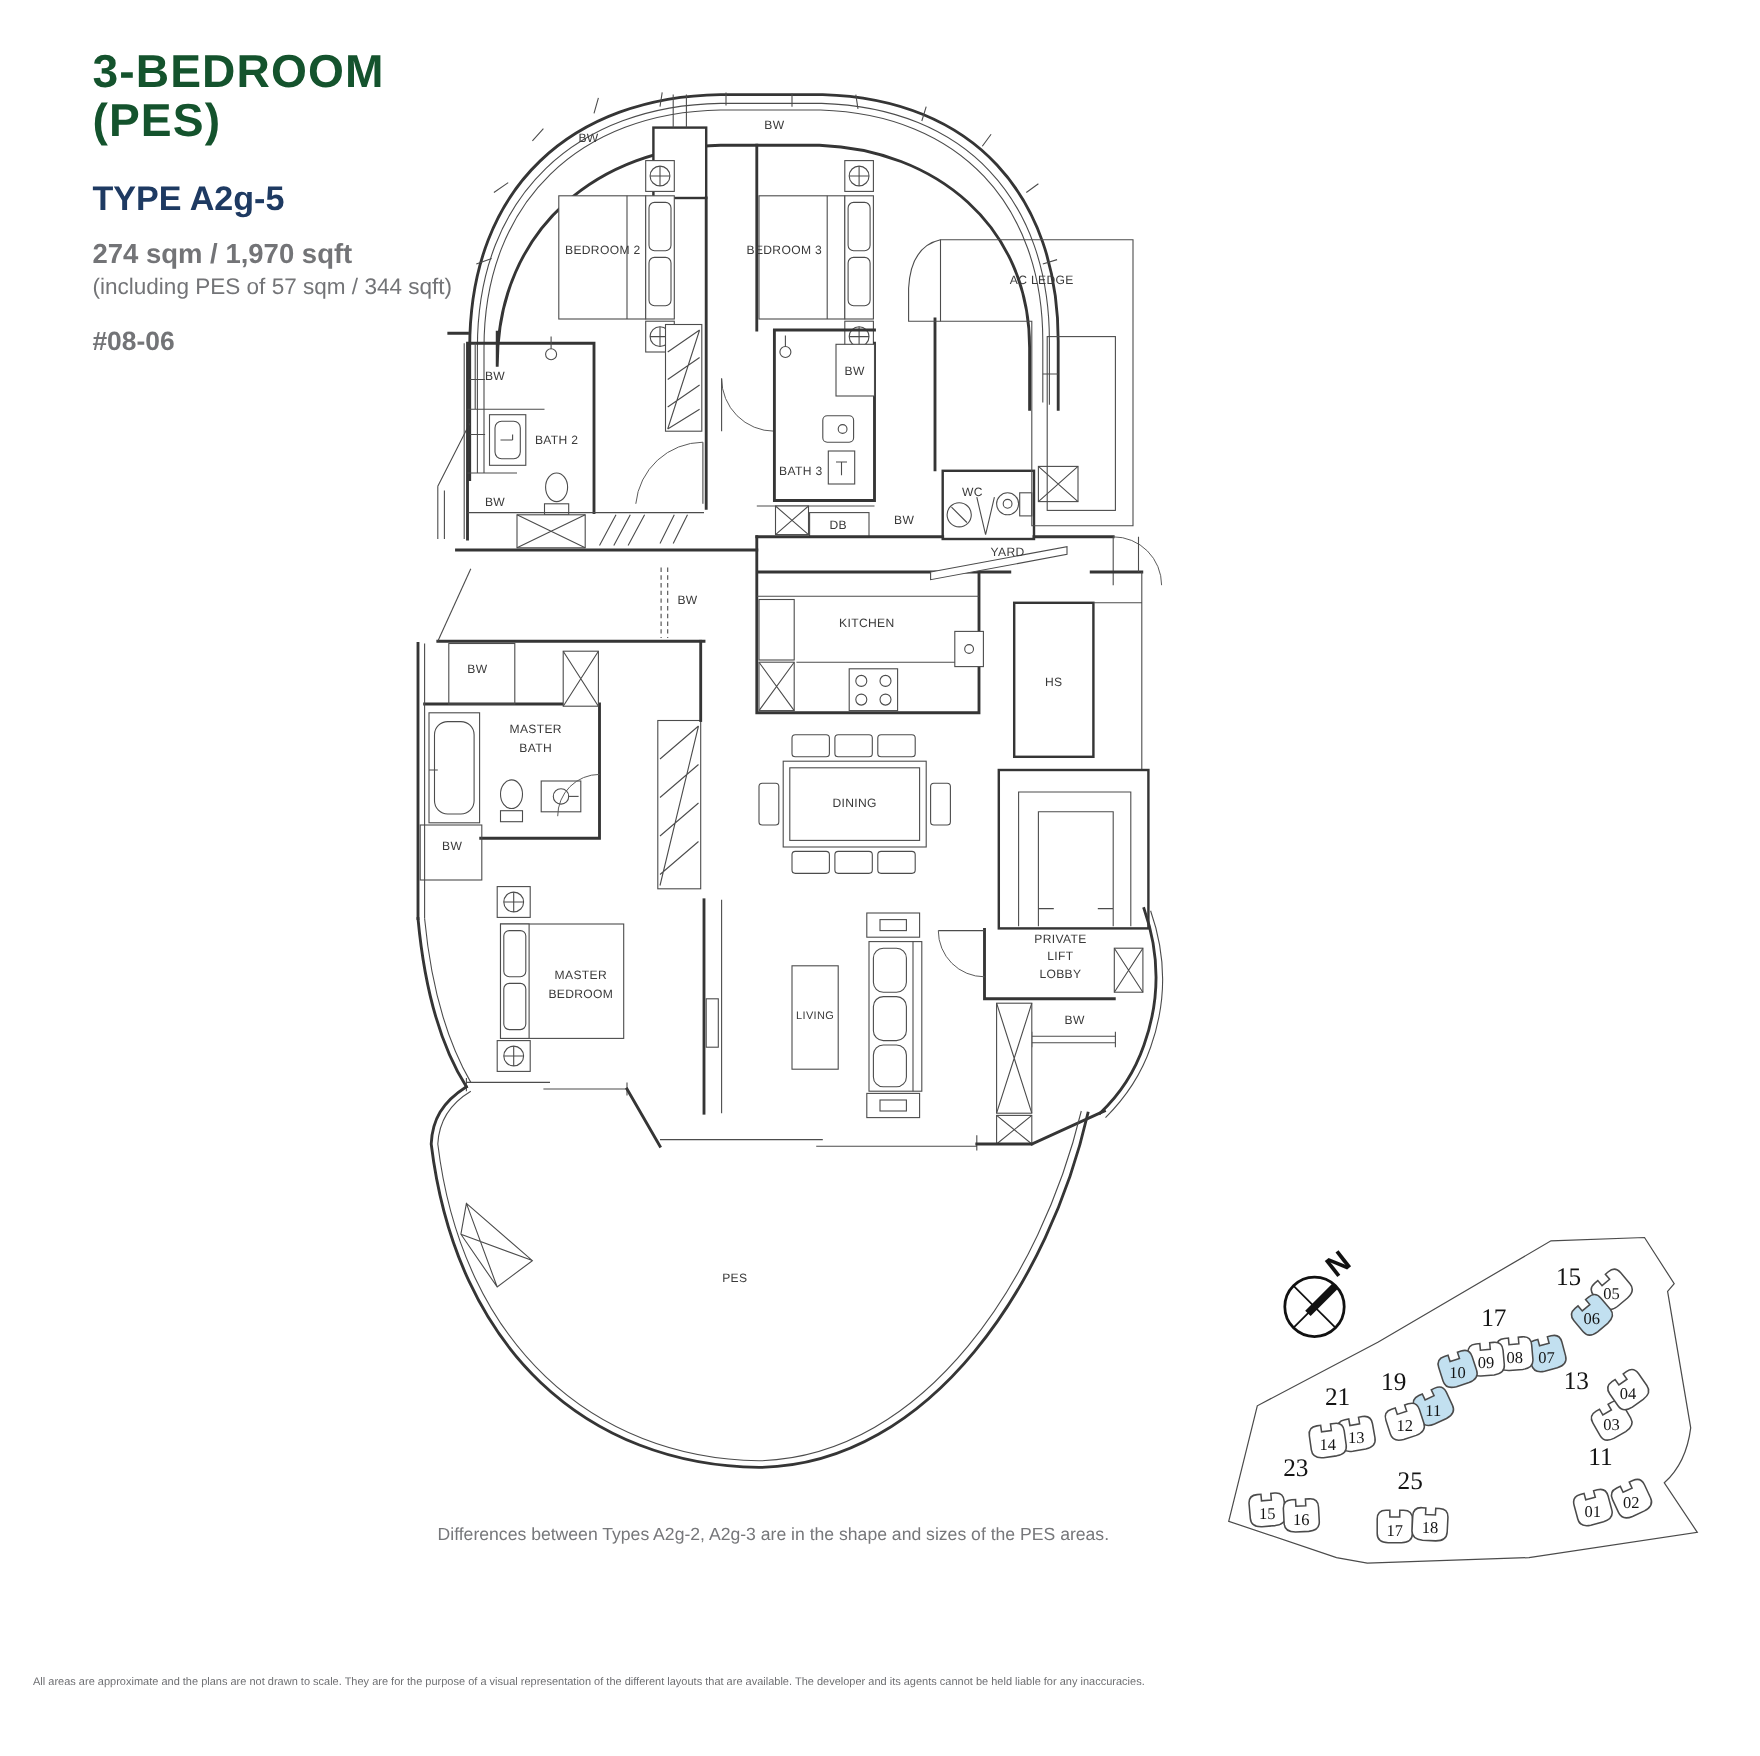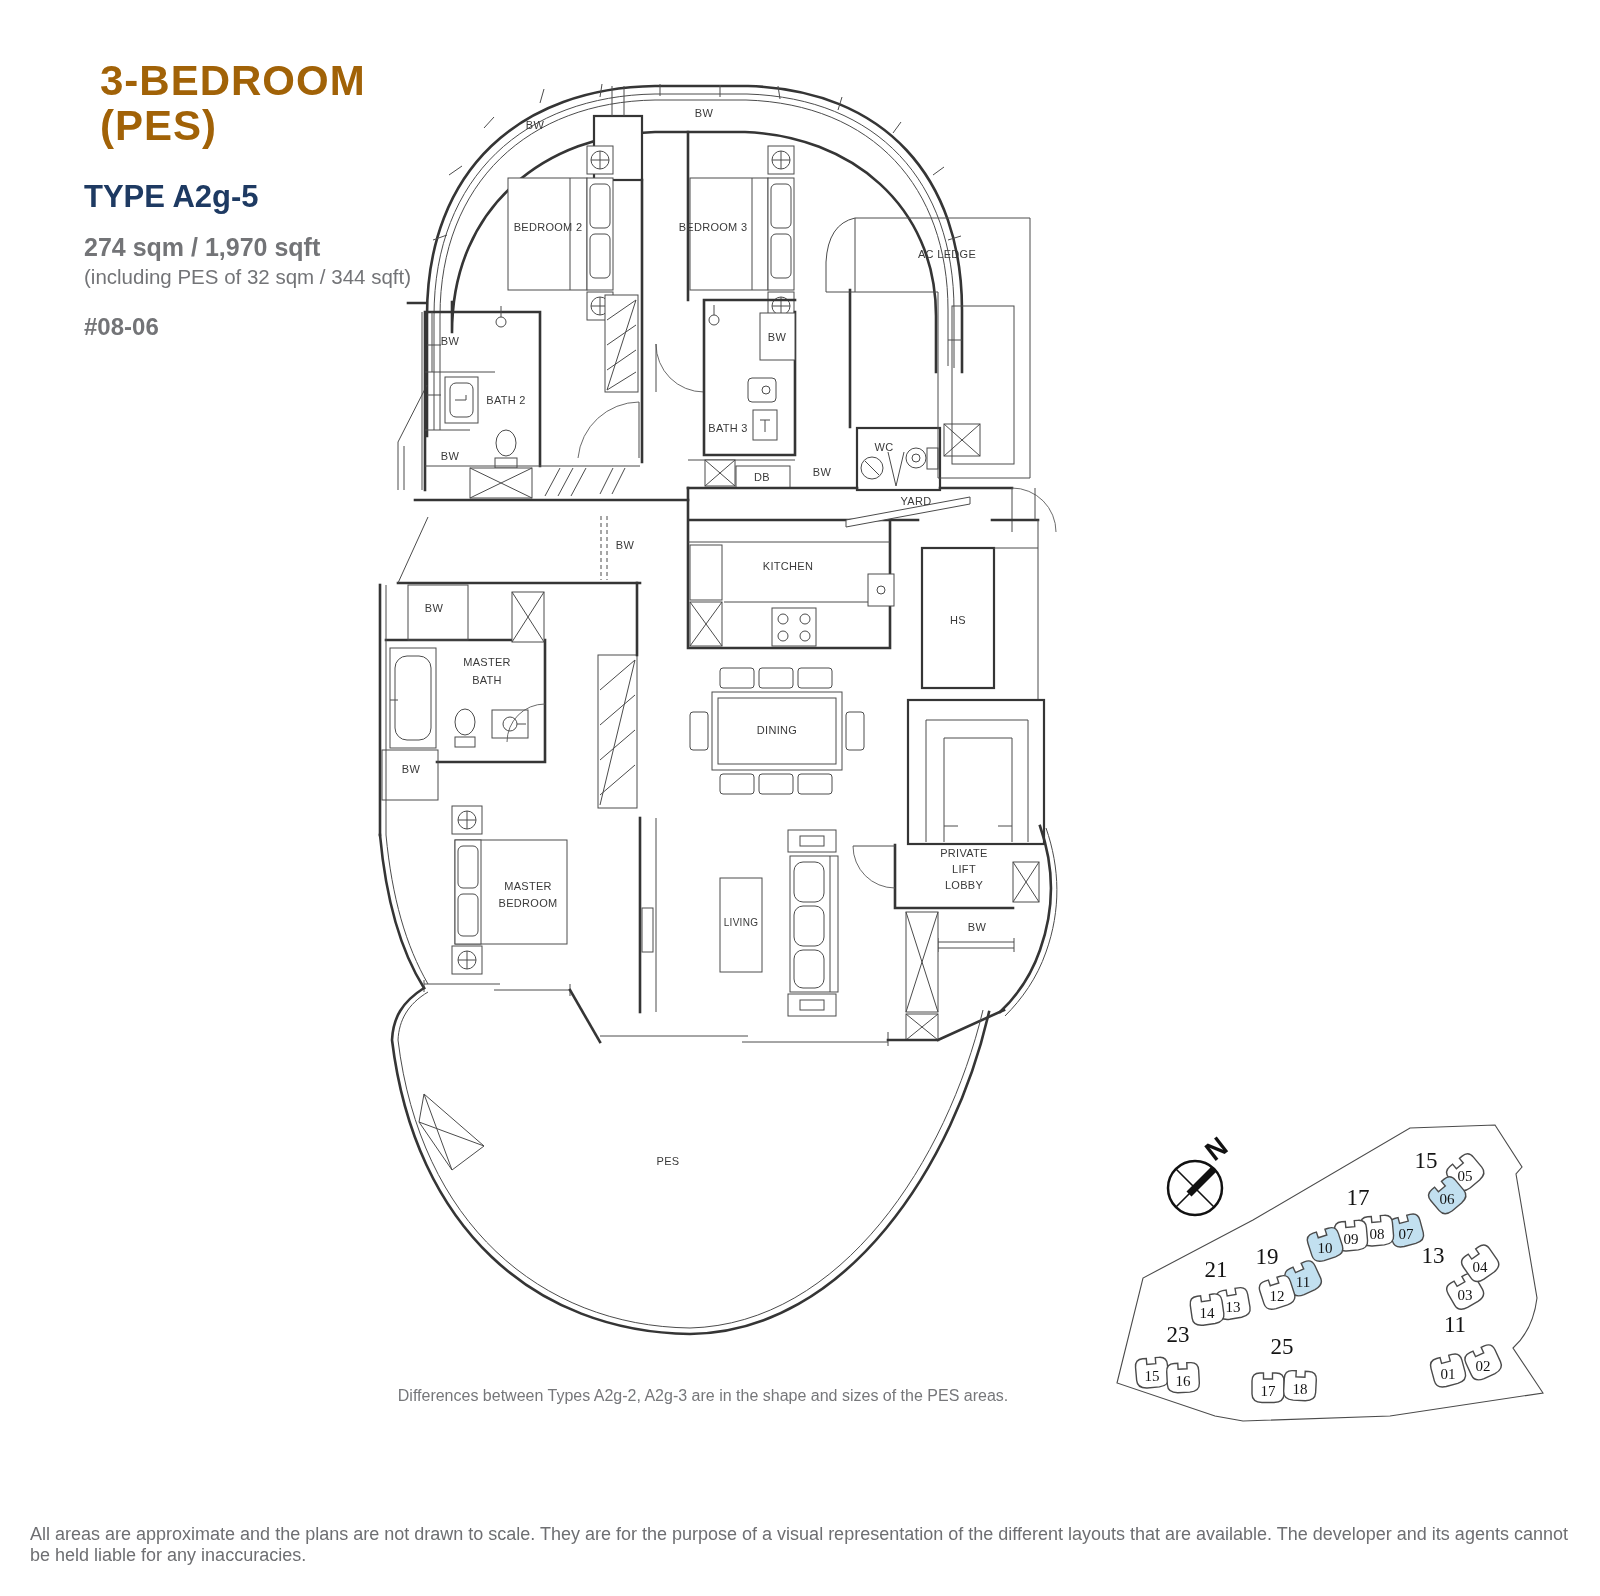--- a/index.html
+++ b/index.html
@@ -1,21 +1,21 @@
 <!DOCTYPE html>
 <html style="--hl: #c2e0f0;"><head>
 <meta charset="utf-8">
 <style>
   html,body{margin:0;padding:0;background:#fff;}
   .page{position:relative;width:1600px;height:1596px;background:#ffffff;overflow:hidden;
         font-family:"Liberation Sans",sans-serif;}
   svg{position:absolute;}
   
   .header{position:absolute;left:84px;top:42px;color:#737477;}
-  .header h1{margin:16px;font-size:42px;line-height:1.08;letter-spacing:1px;color:#a16207;
+  .header h1{margin:0;font-size:42px;line-height:1.08;letter-spacing:1px;color:#14532d;
              font-weight:bold;font-family:"Liberation Sans",sans-serif;}
   .type{margin-top:30px;font-size:31px;font-weight:bold;color:#1e3a62;}
   .area{margin-top:18px;font-size:25px;font-weight:bold;}
   .areanote{margin-top:3px;font-size:20.5px;}
   .unitno{margin-top:24px;font-size:24px;font-weight:bold;}
   
   .w{stroke:#353535;stroke-width:2.6;fill:none;stroke-linecap:square;}
   .t{stroke:#4c4c4c;stroke-width:1;fill:none;}
   .nf{stroke:#353535;stroke-width:2.2;fill:#fff;}
   .f{stroke:#4c4c4c;stroke-width:1;fill:#fff;}
@@ -25,33 +25,33 @@
   .rls{font-size:10px;}
   
   .blk{font-family:"Liberation Serif",serif;font-size:23px;fill:#141414;text-anchor:middle;}
   .un{font-family:"Liberation Serif",serif;font-size:15px;fill:#141414;text-anchor:middle;}
   .blob{fill:#ffffff;stroke:#4b4b4b;stroke-width:1.4;}
   .unit.hl .blob{fill:var(--hl,#c2e0f0);}
   .nletter{font-family:"Liberation Sans",sans-serif;font-weight:bold;font-size:27px;fill:#111;}
   
   .note{position:absolute;left:343px;top:1384px;width:720px;text-align:center;color:#76777a;
         font-size:16px;line-height:1.45;}
-  .disclaimer{position:absolute;left:30px;top:1524px;width:1545px;color:#6e6f72;font-size:18px;}
+  .disclaimer{position:absolute;left:30px;top:1524px;width:1545px;color:#6e6f72;font-size:10px;}
 </style>
 </head>
 <body>
 
 <div class="page">
 
   <div class="header">
     <h1><span>3-BEDROOM</span><br>
         <span>(PES)</span></h1>
     <div class="type">TYPE A2g-5</div>
     <div class="area">274 sqm / 1,970 sqft</div>
-    <div class="areanote">(including PES of 32 sqm / 344 sqft)</div>
+    <div class="areanote">(including PES of 57 sqm / 344 sqft)</div>
     <div class="unitno">#08-06</div>
   </div>
 
   <svg viewBox="355 50 730 1300" style="left:355px;top:50px;width:730px;height:1300px">
 
     <g>
       <path class="w" d="M427,436 L427,316 C427,168 522,88 655,86 L748,86 C885,90 962,178 962,310 L962,372"></path>
       <path class="t" d="M434,430 L434,316 C434,176 526,96 655,94 L747,94 C878,98 954,182 954,310 L954,368"></path>
       <path class="t" d="M440,430 L440,316 C440,182 529,102 655,100 L746,100 C873,104 948,187 948,310 L948,366"></path>
       <path class="w" d="M452,302 L452,332 M452,332 C452,205 548,134 655,132 L745,132 C850,136 936,205 936,316 L936,372"></path>

